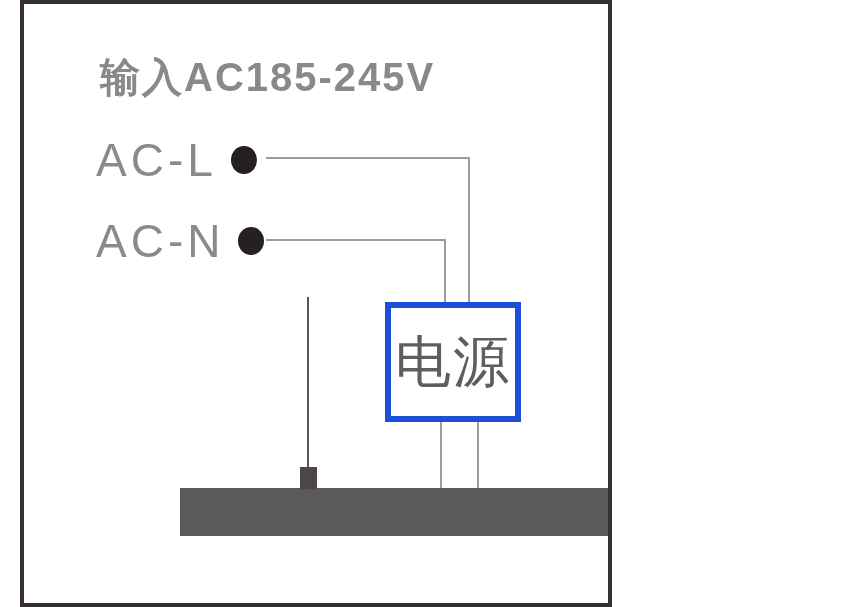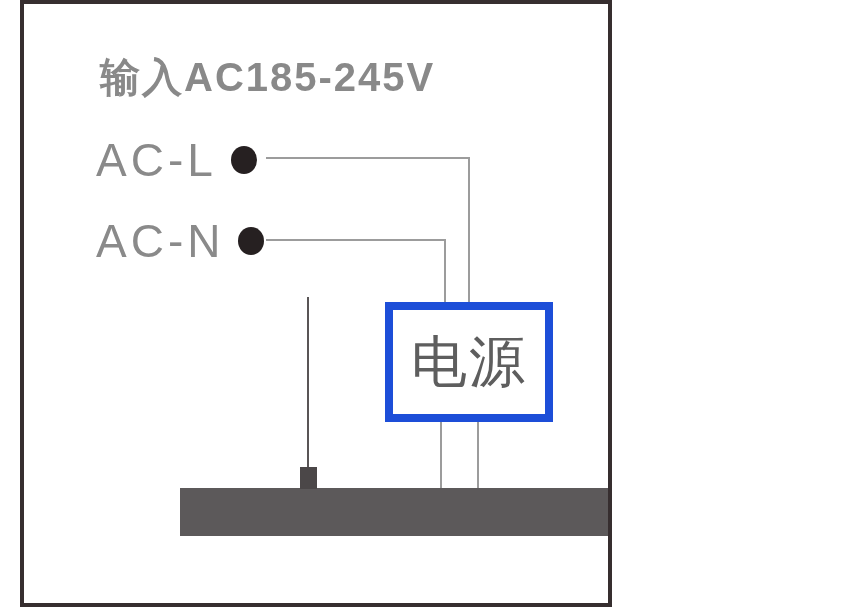--- a/index.html
+++ b/index.html
@@ -73,24 +73,24 @@
   .wire-l-h { left: 246px; top: 157px; width: 204px; height: 2px; }
   .wire-l-v { left: 448px; top: 157px; width: 2px;  height: 147px; }
   .wire-n-h { left: 246px; top: 239px; width: 180px; height: 2px; }
   .wire-n-v { left: 424px; top: 239px; width: 2px;  height: 65px; }
   .wire-out-left  { left: 420px; top: 421px; width: 2px; height: 68px; }
   .wire-out-right { left: 457px; top: 421px; width: 2px; height: 68px; }
   .power-box {
     position: absolute;
     left: 365px;
     top: 302px;
-    width: 168px;
+    width: 136px;
     height: 120px;
     box-sizing: border-box;
-    border: 8px solid #1d4ed8;
+    border: 6px solid #1d4ed8;
     background: #ffffff;
     display: flex;
     align-items: center;
     justify-content: center;
     z-index: 2;
   }
   .power-box-label {
     font-size: 56px;
     line-height: 1;
     color: #5e5e5e;

